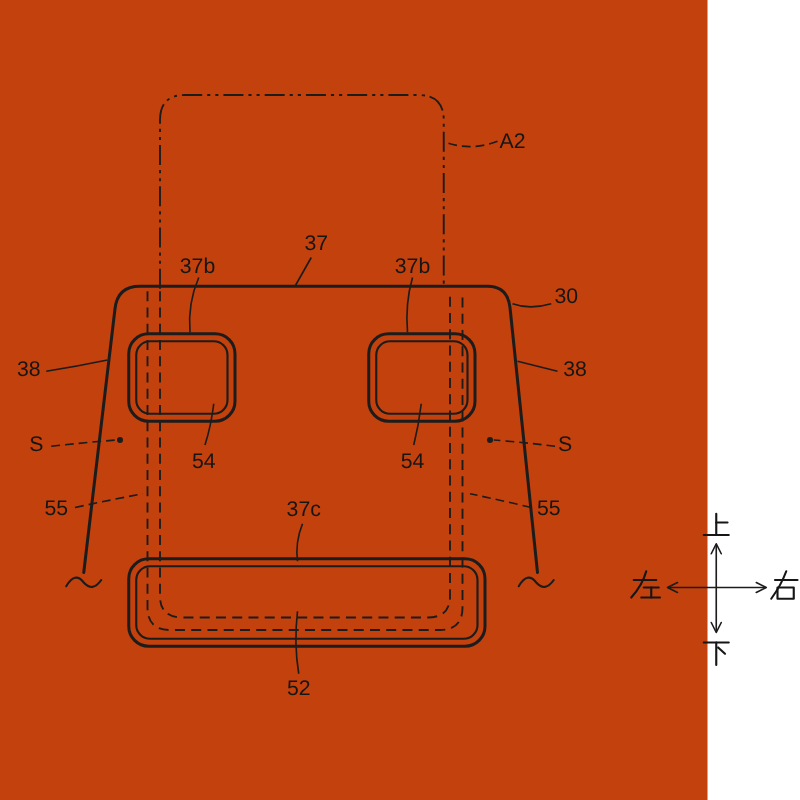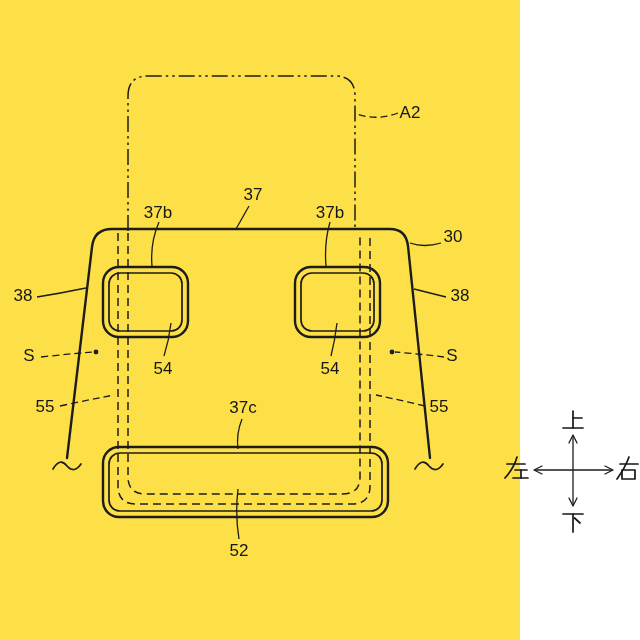--- a/index.html
+++ b/index.html
@@ -1,16 +1,16 @@
 <!DOCTYPE html>
 <html><head>
 <meta charset="utf-8">
 <style>
   html,body{margin:0;padding:0;background:#ffffff;}
-  .canvas{width:520px;height:640px;background:#fde047;position:relative;font-family:"Liberation Sans",sans-serif;}
+  .canvas{width:566px;height:640px;background:#c2410c;position:relative;font-family:"Liberation Sans",sans-serif;}
   svg{display:block;}
   .lbl{font-family:"Liberation Sans","DejaVu Sans",sans-serif;font-size:17px;fill:#161616;}
   .solid{fill:none;stroke:#1c1c1c;stroke-width:2.4;stroke-linecap:round;stroke-linejoin:round;}
   .solid-thin{fill:none;stroke:#1c1c1c;stroke-width:1.7;stroke-linecap:round;stroke-linejoin:round;}
   .phantom{fill:none;stroke:#1c1c1c;stroke-width:1.5;stroke-dasharray:16 4 2.5 4 2.5 4;}
   .hidden-ln{fill:none;stroke:#1c1c1c;stroke-width:1.5;stroke-dasharray:8 5;}
   .leader{fill:none;stroke:#1c1c1c;stroke-width:1.3;}
   .leader-dash{fill:none;stroke:#1c1c1c;stroke-width:1.3;stroke-dasharray:7 4;}
   .kanji{fill:none;stroke:#161616;stroke-width:1.7;stroke-linecap:round;stroke-linejoin:round;}
   .compass-ln{fill:none;stroke:#1c1c1c;stroke-width:1.3;stroke-linecap:round;stroke-linejoin:round;}

